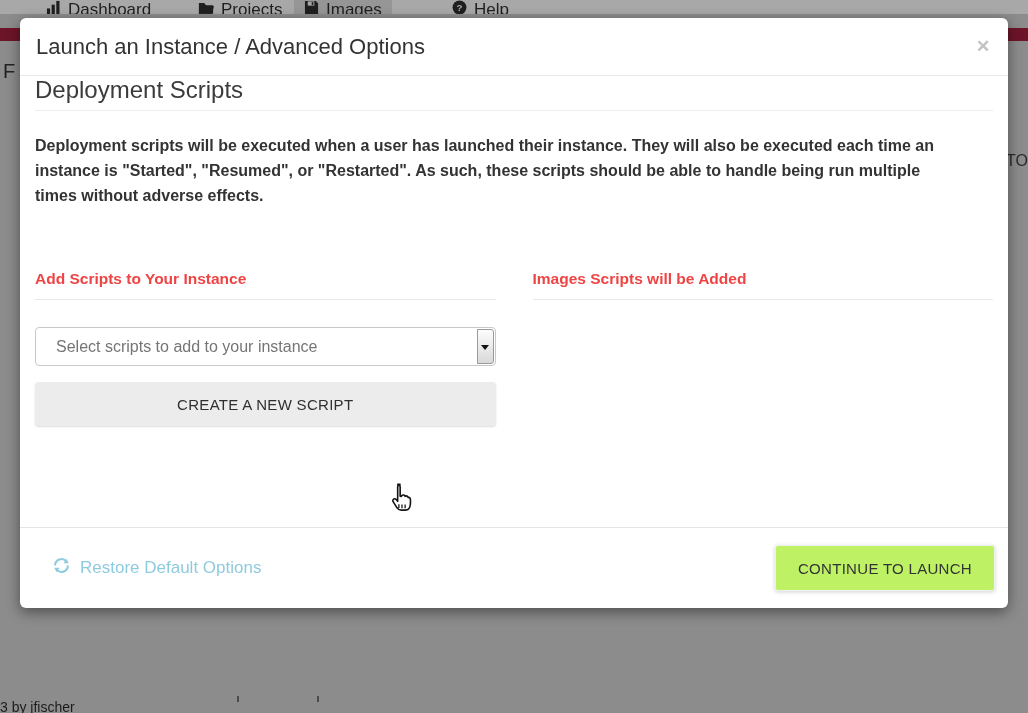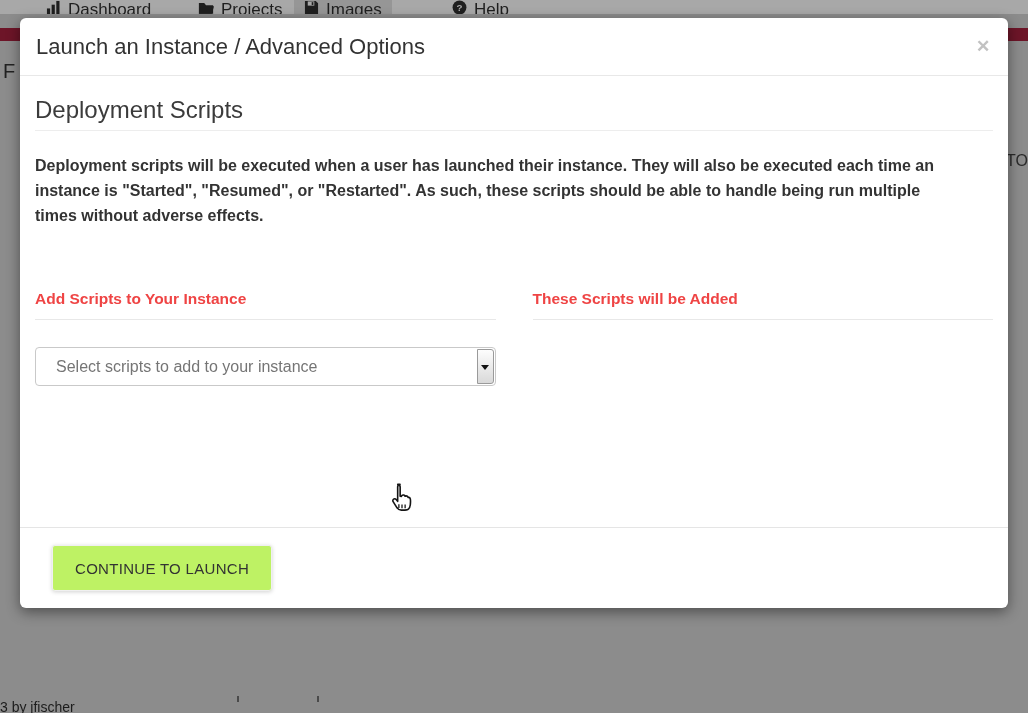--- a/index.html
+++ b/index.html
@@ -22,21 +22,21 @@
   .tick-1 { left:237px; } .tick-2 { left:317px; }
 
   
   .modal { position:absolute; left:20px; top:18px; width:988px; height:590px;
            background:#ffffff; border-radius:6px; box-shadow:0 4px 14px rgba(0,0,0,0.45); }
   .modal-header { position:relative; height:58px; border-bottom:1px solid #e8e8e8; }
   .modal-title { position:absolute; left:16px; top:0; line-height:58px; font-size:22px; color:#333; }
   .modal-close { position:absolute; right:14px; top:18px; width:22px; height:22px; line-height:22px;
                  text-align:center; font-size:17px; font-weight:bold; color:#c2c2c2; cursor:pointer; }
   .modal-body { padding:0 15px; }
-  .section-heading { margin-top:20px; font-size:24px; font-weight:400; color:#3b3b3b;
+  .section-heading { font-size:24px; font-weight:400; color:#3b3b3b;
                      padding-bottom:6px; border-bottom:1px solid #ededed; }
   .section-desc { margin-top:22px; max-width:930px; font-size:16px; line-height:25px; color:#333;font-weight:bold; }
 
   .columns { display:grid; grid-template-columns:1fr 1fr; column-gap:37px; margin-top:62px; }
   .col-heading { font-size:15.5px; font-weight:bold; color:#ef4444; padding-bottom:11px;
                  border-bottom:1px solid #e8e8e8; }
 
   .select-box { position:relative; margin-top:27px; height:39px; background:#fff;
                 border:1px solid #c9c9c9; border-radius:4px; cursor:pointer; }
   .select-text { position:absolute; left:20px; top:0; line-height:37px; font-size:16px; color:#757575; }
@@ -136,30 +136,42 @@
         <div class="col-heading">Add Scripts to Your Instance</div>
 
         <div class="select-box">
           <span class="select-text">Select scripts to add to your instance</span>
           <span class="select-arrow-btn">
               <i></i>
             </span>
         </div>
 
 
+        <button class="create-btn">CREATE A NEW SCRIPT</button>
       </div>
 
       <div>
-        <div class="col-heading">These Scripts will be Added</div>
+        <div class="col-heading">Images Scripts will be Added</div>
         <div style="height:260px;"></div>
       </div>
     </div>
   </div>
 
   <div class="modal-footer">
+    <div class="restore-link" style="color:#8fcbdf;">
+      <span>
+        <svg width="19" height="19" viewBox="0 0 32 32">
+          <path d="M26.8 16 a10.8 10.8 0 0 1 -19 7" fill="none" stroke="#8fcbdf" stroke-width="3.6"></path>
+          <polygon points="3.6,19.8 12.6,19.8 7.9,27.2" fill="#8fcbdf"></polygon>
+          <path d="M5.2 16 a10.8 10.8 0 0 1 19 -7" fill="none" stroke="#8fcbdf" stroke-width="3.6"></path>
+          <polygon points="28.4,12.2 19.4,12.2 24.1,4.8" fill="#8fcbdf"></polygon>
+        </svg>
+      </span>
+      <span>Restore Default Options</span>
+    </div>
     <button class="continue-btn">CONTINUE TO LAUNCH</button>
   </div>
 
   <div class="hand-cursor">
     <svg width="25" height="30" viewBox="0 0 20 26">
       <path d="M7.6 1.2c1.2 0 2.1 1 2.1 2.2v8l1.1.15c.25-.8 1.05-1.3 1.95-1.1.55.12 1 .5 1.2 1 .55-.38 1.3-.4 1.9.02.35.25.6.6.7 1 .85-.18 1.75.35 1.95 1.25.1.45.1 4.1 0 5.1-.25 2.6-1.9 4.7-4.7 4.7h-3.1c-1.95 0-3.1-1.05-4.1-2.65l-3-4.75c-.5-.8-.2-1.85.65-2.25.7-.35 1.5-.17 2 .42l1.3 1.6V3.4c0-1.2.85-2.2 2.05-2.2z" fill="#ffffff" stroke="#141414" stroke-width="1.4" stroke-linejoin="round"></path>
       <path d="M8.6 18.5v3.2 M11.3 18.7v3.2 M14 18.7v3.2" stroke="#141414" stroke-width="1.1" fill="none"></path>
     </svg>
   </div>
 </div>

